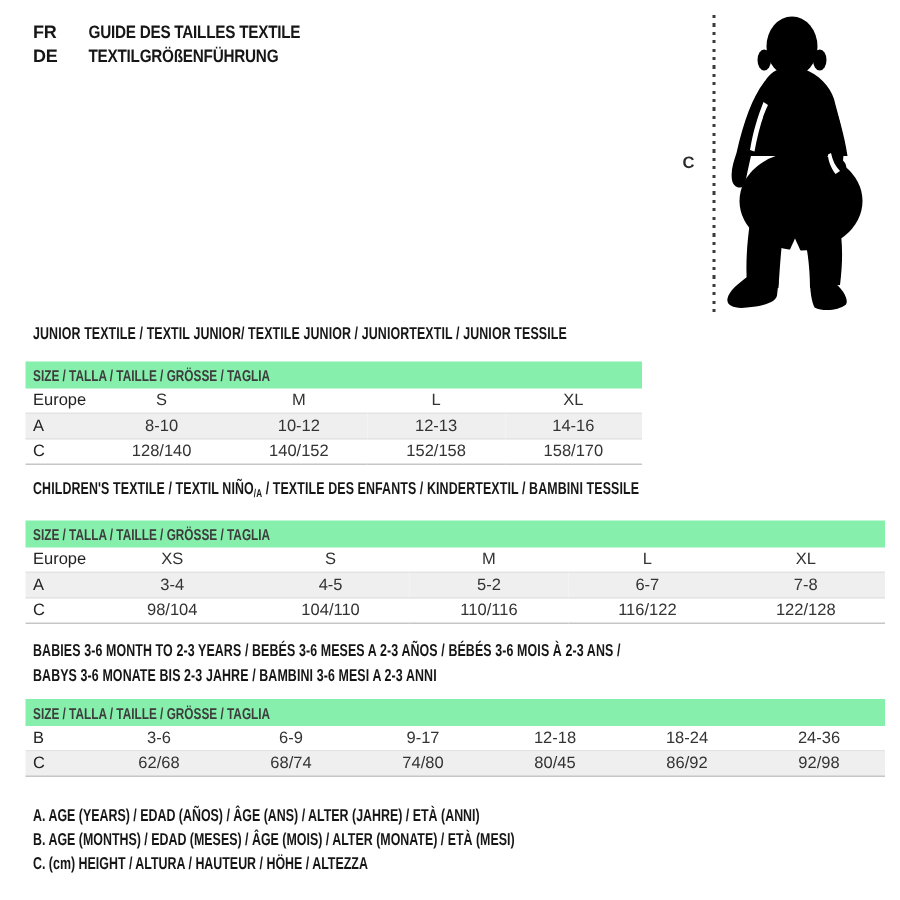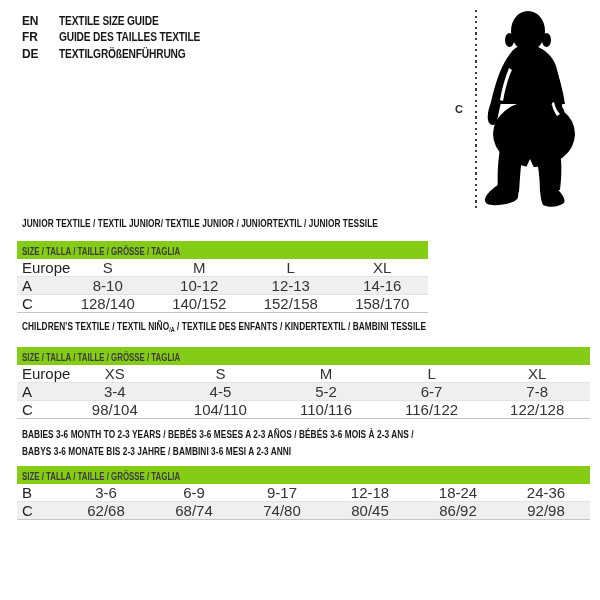--- a/index.html
+++ b/index.html
@@ -27,43 +27,39 @@
   #t3-title{left:22px;top:426px;line-height:16.5px;}
   .sub{font-size:7.5px;vertical-align:-2px;font-weight:bold;}
 
   
   .size-table{position:absolute;border-collapse:collapse;table-layout:fixed;
               border-bottom:1px solid #c6c6c6;}
   #t1{left:17px;top:241px;width:411px;}
   #t2{left:17px;top:347px;width:573px;}
   #t3{left:17px;top:466px;width:573px;}
   .size-table col.lblcol{width:45px;}
-  .size-table th{background:#84cc16;height:14px;padding:0 0 0 5px;text-align:left;font-weight:normal;}
+  .size-table th{background:#86efac;height:14px;padding:0 0 0 5px;text-align:left;font-weight:normal;}
   .hdr-text{display:inline-block;font-size:10.5px;font-weight:bold;color:#3d3d3d;
             transform:scaleX(0.75);transform-origin:0 50%;white-space:nowrap;}
-  .size-table td{height:16px;font-size:15px;color:#333;text-align:center;padding:0;}
+  .size-table td{height:16px;font-size:11px;color:#333;text-align:center;padding:0;}
   .size-table tbody tr+tr td{border-top:1px solid #e3e3e3;}
   .size-table td.lbl{text-align:left;padding-left:5px;color:#222;}
   .size-table tr.shaded td{background:#efefef;}
 
   
   .notes{position:absolute;left:22px;top:537px;}
   .note-line{height:15.8px;line-height:15.8px;font-size:11.5px;font-weight:bold;color:#161616;
              transform:scaleX(0.72);transform-origin:0 50%;white-space:nowrap;}
 </style>
 </head>
 <body>
 
 <div class="page">
 
   <div class="lang-block">
-    <div class="lang-row">
-      <span class="lang-code">EN</span>
-      <span class="lang-title">TEXTILE SIZE GUIDE</span>
-    </div>
     <div class="lang-row">
       <span class="lang-code">FR</span>
       <span class="lang-title">GUIDE DES TAILLES TEXTILE</span>
     </div>
     <div class="lang-row">
       <span class="lang-code">DE</span>
       <span class="lang-title">TEXTILGRÖßENFÜHRUNG</span>
     </div>
   </div>
 
@@ -212,14 +208,19 @@
         <td>62/68</td>
         <td>68/74</td>
         <td>74/80</td>
         <td>80/45</td>
         <td>86/92</td>
         <td>92/98</td>
       </tr>
     </tbody>
   </table>
 
+  <div class="notes">
+    <div class="note-line">A. AGE (YEARS) / EDAD (AÑOS) / ÂGE (ANS) / ALTER (JAHRE) / ETÀ (ANNI)</div>
+    <div class="note-line">B. AGE (MONTHS) / EDAD (MESES) / ÂGE (MOIS) / ALTER (MONATE) / ETÀ (MESI)</div>
+    <div class="note-line">C. (cm) HEIGHT / ALTURA / HAUTEUR / HÖHE / ALTEZZA</div>
+  </div>
 
 </div>
 
 </body></html>

